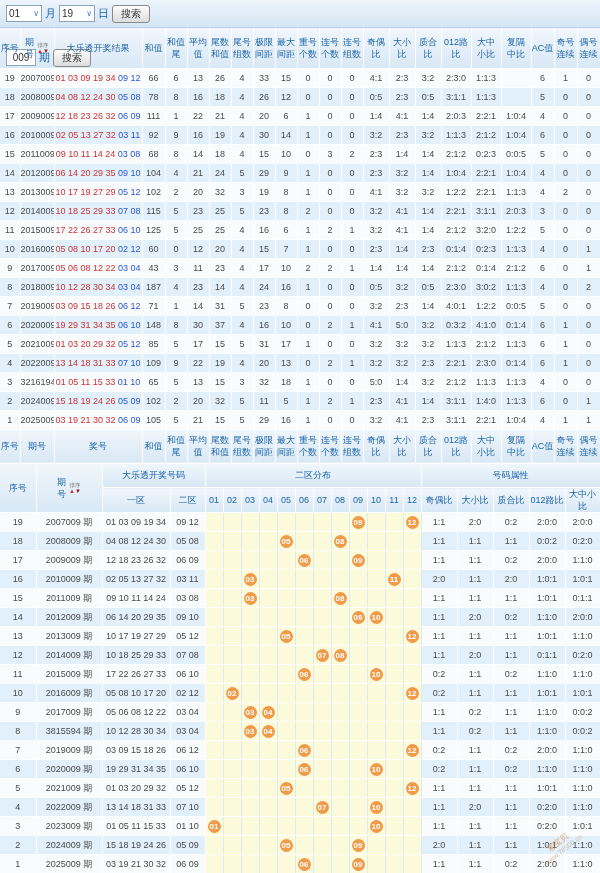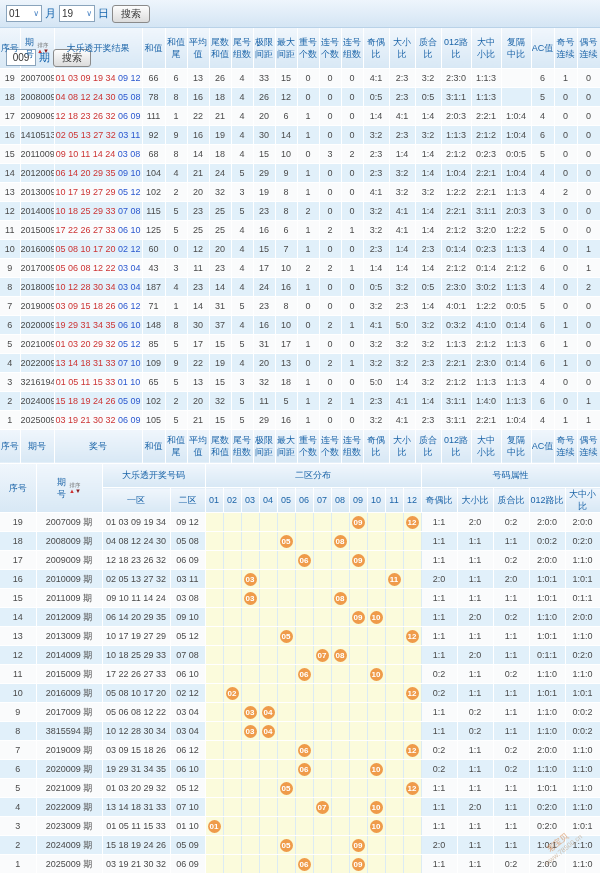--- a/index.html
+++ b/index.html
@@ -228,21 +228,21 @@
         <td>1:4</td>
         <td>2:0:3</td>
         <td>2:2:1</td>
         <td>1:0:4</td>
         <td>4</td>
         <td>0</td>
         <td>0</td>
       </tr>
       <tr class="even">
         <td>16</td>
-        <td>1410513</td>
+        <td>2010009</td>
         <td><span class="num-front">02 05 13 27 32</span><span class="num-back"> 03 11</span></td>
         <td>92</td>
         <td>9</td>
         <td>16</td>
         <td>19</td>
         <td>4</td>
         <td>30</td>
         <td>14</td>
         <td>1</td>
         <td>0</td>

